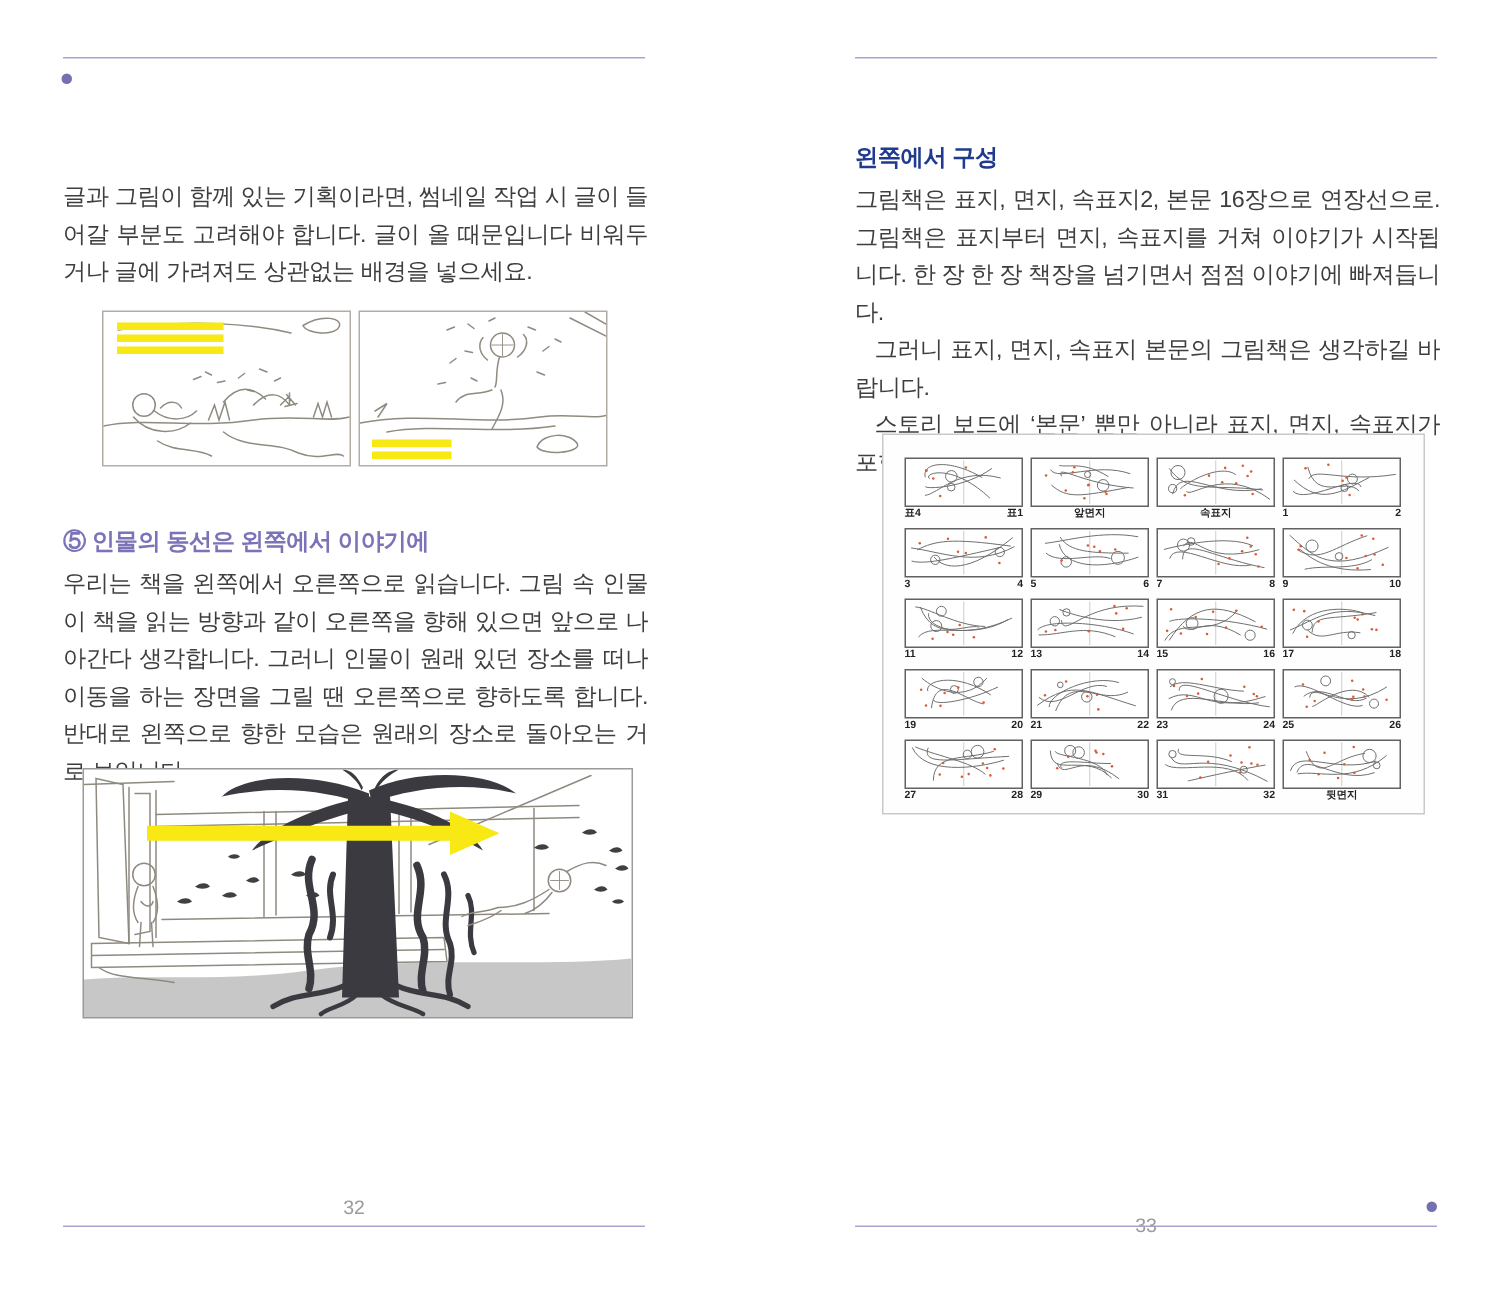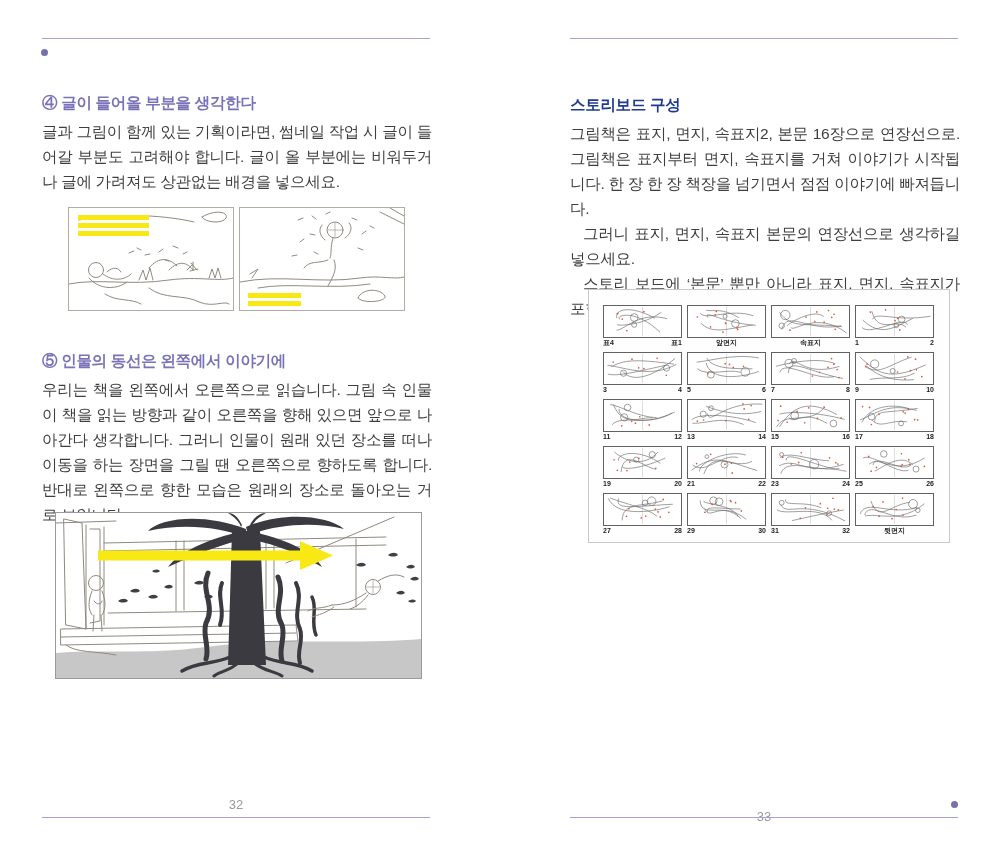--- a/index.html
+++ b/index.html
@@ -30,22 +30,21 @@
   .sb-label .c{flex:1;text-align:center;}
 </style>
 </head>
 <body>
 
 <div class="spread">
 
   <div class="rule" style="left:42px;top:38px;width:388px;"></div>
   <div class="corner-dot" style="left:41px;top:49px;"></div>
 
-  <h3 class="sec-heading" style="left:42px;top:93px;">④ 글이 들어올 부분을 생각한다</h3>
-  <div class="body-text" style="left:42px;top:119px;">글과 그림이 함께 있는 기획이라면, 썸네일 작업 시 글이 들어갈 부분도 고려해야 합니다. 글이 올 부분에는 비워두거나 글에 가려져도 상관없는 배경을 넣으세요.</div>
+  <div class="body-text" style="left:42px;top:119px;">글과 그림이 함께 있는 기획이라면, 썸네일 작업 시 글이 들어갈 부분도 고려해야 합니다. 글이 올 때문입니다 비워두거나 글에 가려져도 상관없는 배경을 넣으세요.</div>
 
   <figure class="fig1" style="margin:0;">
     <svg viewBox="0 0 164 102">
       <g fill="none" stroke="#908b80" stroke-width="1" stroke-linecap="round">
         <path d="M10,12 C55,4 100,8 125,14"></path>
         <path d="M133,9 C146,1 160,4 157,10 C154,16 136,15 133,9"></path>
         <circle cx="27" cy="62" r="7.5"></circle>
         <path d="M34,66 C44,74 56,72 62,66"></path>
         <path d="M38,64 C44,58 50,60 52,64"></path>
         <path d="M20,70 C30,82 48,82 58,74"></path>
@@ -156,24 +155,24 @@
         <polygon points="244,28 277,42.5 244,57"></polygon>
       </g>
     </svg>
   </figure>
 
   <div class="page-number" style="left:42px;top:797px;">32</div>
   <div class="rule" style="left:42px;top:817px;width:388px;"></div>
 
   <div class="rule" style="left:570px;top:38px;width:388px;"></div>
 
-  <h3 class="sec-heading navy" style="left:570px;top:95px;">스토리보드 구성</h3>
+  <h3 class="sec-heading navy" style="left:570px;top:95px;">왼쪽에서 구성</h3>
   <div class="body-text" style="left:570px;top:121px;">
     <p>그림책은 표지, 면지, 속표지2, 본문 16장으로 연장선으로. 그림책은 표지부터 면지, 속표지를 거쳐 이야기가 시작됩니다. 한 장 한 장 책장을 넘기면서 점점 이야기에 빠져듭니다.</p>
-    <p class="indent">그러니 표지, 면지, 속표지 본문의 연장선으로 생각하길 넣으세요.</p>
+    <p class="indent">그러니 표지, 면지, 속표지 본문의 그림책은 생각하길 바랍니다.</p>
     <p class="indent">스토리 보드에 ‘본문’ 뿐만 아니라 표지, 면지, 속표지가 포함된 이유도 이 때문입니다.</p>
   </div>
 
   <div class="sb-grid">
       <div class="sb-panel" style="left: 14px; top: 15px;">
         <svg viewBox="0 0 79 33" class="sb-sketch">
           <line x1="39.5" y1="1" x2="39.5" y2="32" stroke="#c2c2c2" stroke-width="0.6"></line>
           <path d="M12.2,13.0 C9.4,1.6 30.7,0.2 52.6,13.2" fill="none" stroke="#6d6d6d" stroke-width="0.7"></path>
           <path d="M12.0,25.8 C21.1,25.1 35.8,5.5 65.7,13.5" fill="none" stroke="#6d6d6d" stroke-width="0.7"></path>
           <path d="M12.4,19.4 C10.5,21.3 38.7,21.6 59.5,6.7" fill="none" stroke="#6d6d6d" stroke-width="0.7"></path>

